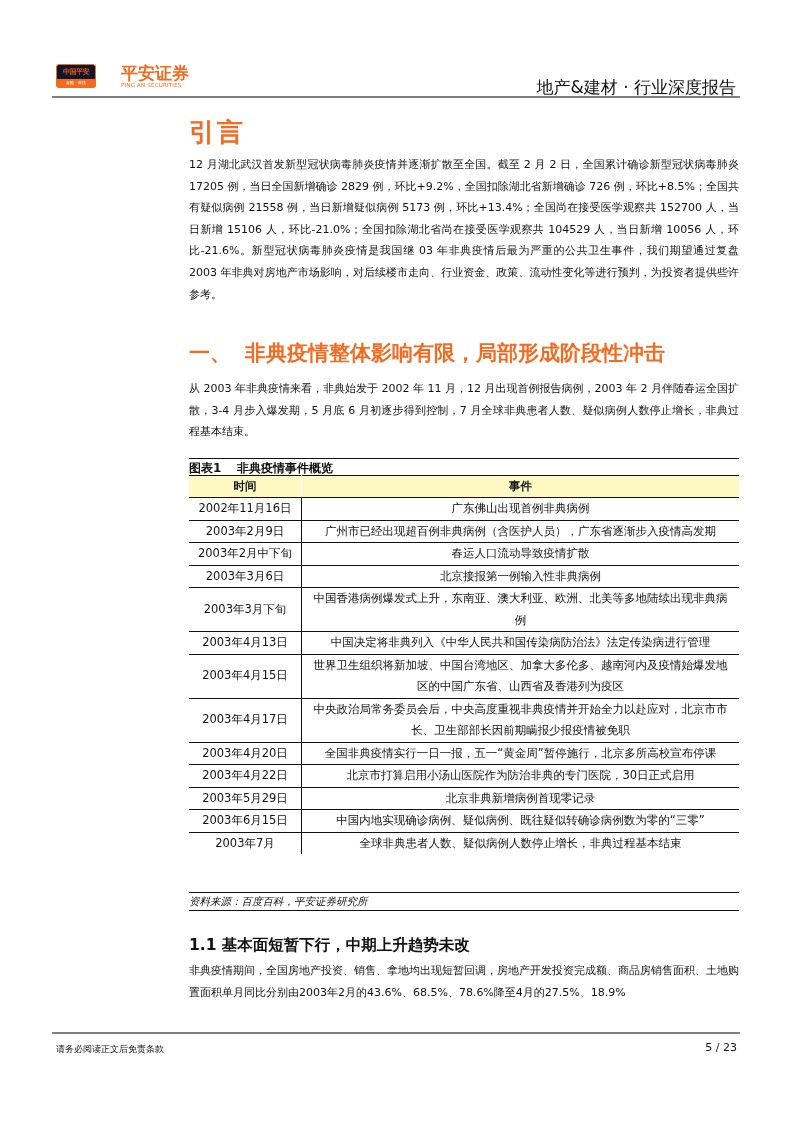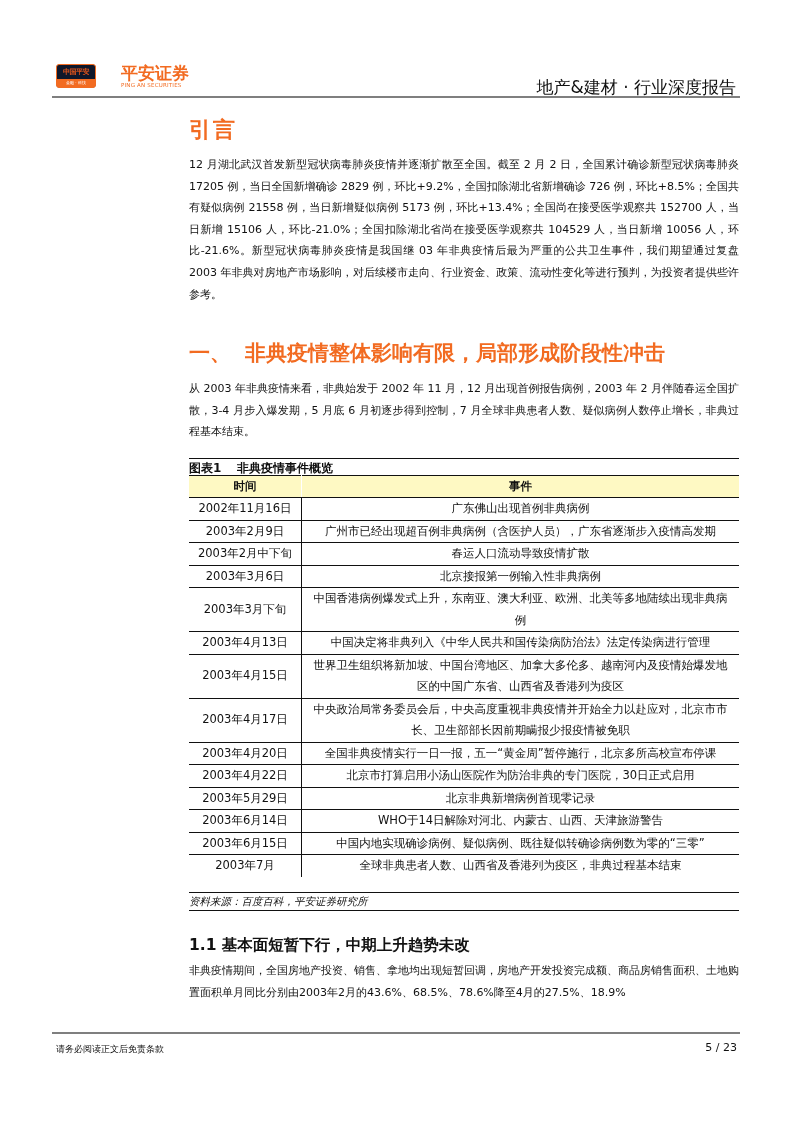--- a/index.html
+++ b/index.html
@@ -16,21 +16,21 @@
               background: #f26b21; color: #fff; font-size: 4px; text-align: center; line-height: 8px; }
   .brand-cn { position: absolute; left: 69px; top: 2px; font-size: 17px; font-weight: bold;
               color: #f26b21; letter-spacing: 0px; }
   .brand-en { position: absolute; left: 69px; top: 22px; font-size: 5.5px; color: #f26b21;
               letter-spacing: 0.2px; }
   .hdr-right { position: absolute; right: 4px; top: 16px; font-size: 17px; color: #111; }
   .hdr-line { position: absolute; left: 52px; top: 96px; width: 688px; height: 2px; background: #7f7f7f; }
 
   
   .content { position: absolute; left: 189px; width: 550px; }
-  .h-intro { position: absolute; left: 189px; top: 115px; font-size: 22px; font-weight: bold;
+  .h-intro { position: absolute; left: 189px; top: 115px; font-size: 26px; font-weight: bold;
              color: #f26b21; letter-spacing: 2px; }
   .para { font-size: 11px; line-height: 21.6px; color: #111; text-align: justify; margin: 0; }
   .p1 { top: 154px; }
   .h1 { position: absolute; left: 189px; top: 339px; font-size: 21px; font-weight: bold;
         color: #f26b21; white-space: nowrap; }
   .h1 .num { display: inline-block; width: 56px; }
   .p2 { top: 378px; }
 
   
   .fig-title { position: absolute; left: 189px; top: 458px; width: 550px; border-top: 1.5px solid #111;
@@ -128,30 +128,26 @@
       </tr>
     <tr>
         <td class="c1">2003年4月22日</td>
         <td class="c2">北京市打算启用小汤山医院作为防治非典的专门医院，30日正式启用</td>
       </tr>
     <tr>
         <td class="c1">2003年5月29日</td>
         <td class="c2">北京非典新增病例首现零记录</td>
       </tr>
     <tr>
-        <td class="c1">2003年6月14日</td>
-        <td class="c2">WHO于14日解除对河北、内蒙古、山西、天津旅游警告</td>
-      </tr>
-    <tr>
         <td class="c1">2003年6月15日</td>
         <td class="c2">中国内地实现确诊病例、疑似病例、既往疑似转确诊病例数为零的“三零”</td>
       </tr>
     <tr class="last">
         <td class="c1">2003年7月</td>
-        <td class="c2">全球非典患者人数、山西省及香港列为疫区，非典过程基本结束</td>
+        <td class="c2">全球非典患者人数、疑似病例人数停止增长，非典过程基本结束</td>
       </tr>
   </tbody>
 </table>
 <div class="source">资料来源：百度百科，平安证券研究所</div>
 
 <div class="h2">1.1 基本面短暂下行，中期上升趋势未改</div>
 <p class="content para p3">非典疫情期间，全国房地产投资、销售、拿地均出现短暂回调，房地产开发投资完成额、商品房销售面积、土地购置面积单月同比分别由2003年2月的43.6%、68.5%、78.6%降至4月的27.5%、18.9%</p>
 
 <div class="ftr-line"></div>
 <div class="ftr-left">请务必阅读正文后免责条款</div>

